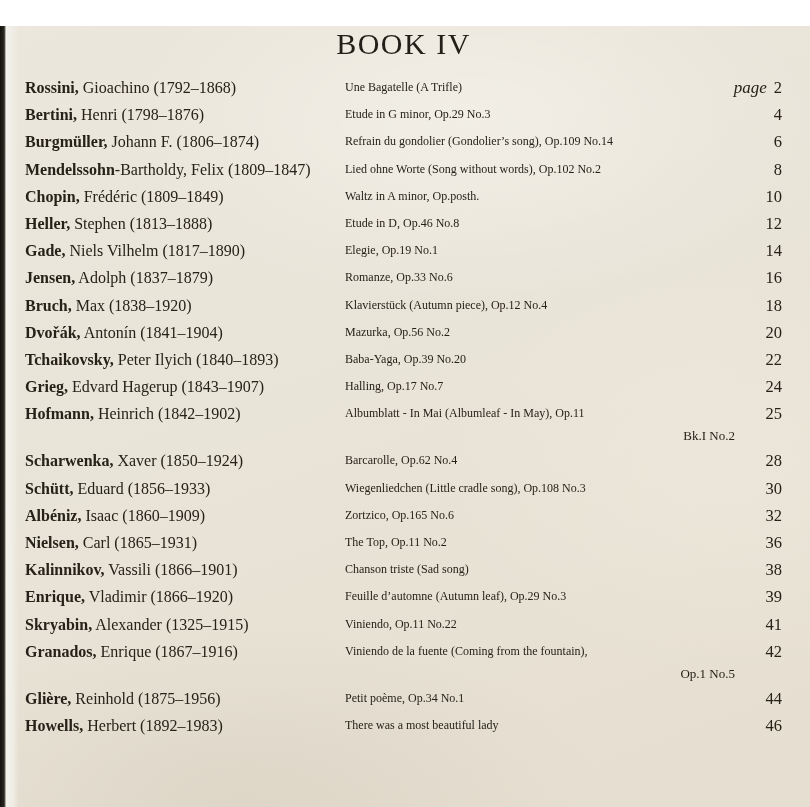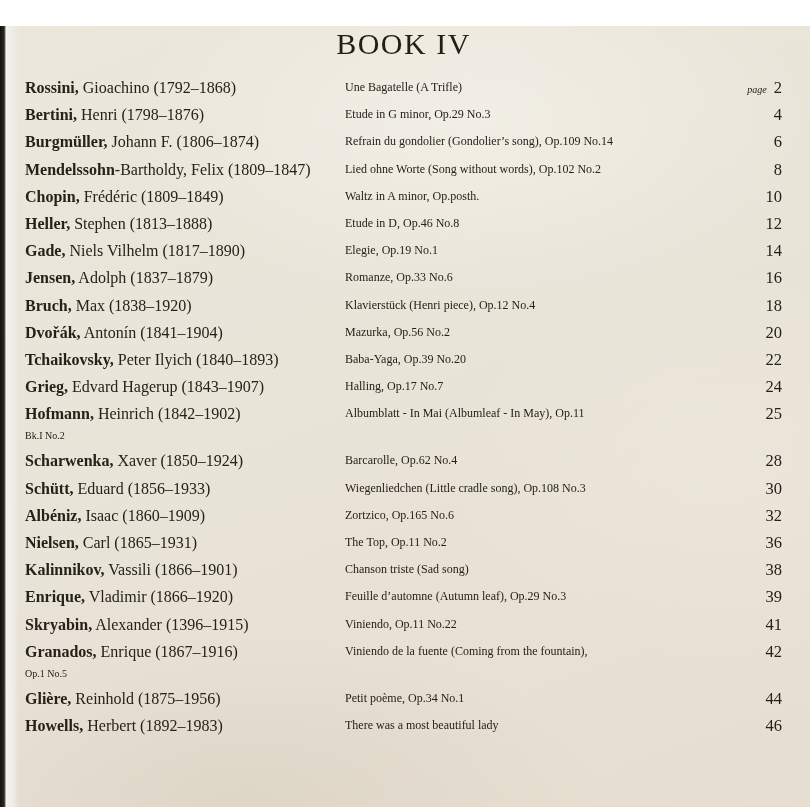--- a/index.html
+++ b/index.html
@@ -57,30 +57,30 @@
     flex: 1 1 auto;
     font-size: 12px;
     overflow: visible;
   }
   .pagenum {
     flex: 0 0 62px;
     text-align: right;
     font-size: 16.5px;
   }
   .page-word {
-    font-size: 10px;
+    font-size: 17px;
     margin-right: 7px;
   }
   .page-word:empty { margin-right: 0; }
   .cont-row {
     height: 20px;
     line-height: 18px;
-    text-align: left;
+    text-align: right;
     padding-right: 47px;
-    font-size: 10px;
+    font-size: 13px;
     white-space: nowrap;
   }
 </style>
 </head>
 <body>
 
 <div class="paper">
   <div class="edge-black"></div>
   <div class="edge-light"></div>
   <div class="content">
@@ -121,21 +121,21 @@
     <span class="work">Elegie, Op.19 No.1</span>
     <span class="pagenum"><i class="page-word"></i><span class="num">14</span></span>
   </div>
         <div class="row">
     <span class="composer"><b class="surname">Jensen,</b><span class="given"> Adolph (1837–1879)</span></span>
     <span class="work">Romanze, Op.33 No.6</span>
     <span class="pagenum"><i class="page-word"></i><span class="num">16</span></span>
   </div>
         <div class="row">
     <span class="composer"><b class="surname">Bruch,</b><span class="given"> Max (1838–1920)</span></span>
-    <span class="work">Klavierstück (Henri piece), Op.12 No.4</span>
+    <span class="work">Klavierstück (Autumn piece), Op.12 No.4</span>
     <span class="pagenum"><i class="page-word"></i><span class="num">18</span></span>
   </div>
         <div class="row">
     <span class="composer"><b class="surname">Dvořák,</b><span class="given"> Antonín (1841–1904)</span></span>
     <span class="work">Mazurka, Op.56 No.2</span>
     <span class="pagenum"><i class="page-word"></i><span class="num">20</span></span>
   </div>
         <div class="row">
     <span class="composer"><b class="surname">Tchaikovsky,</b><span class="given"> Peter Ilyich (1840–1893)</span></span>
     <span class="work">Baba-Yaga, Op.39 No.20</span>
@@ -178,21 +178,21 @@
     <span class="composer"><b class="surname">Kalinnikov,</b><span class="given"> Vassili (1866–1901)</span></span>
     <span class="work">Chanson triste (Sad song)</span>
     <span class="pagenum"><i class="page-word"></i><span class="num">38</span></span>
   </div>
         <div class="row">
     <span class="composer"><b class="surname">Enrique,</b><span class="given"> Vladimir (1866–1920)</span></span>
     <span class="work">Feuille d’automne (Autumn leaf), Op.29 No.3</span>
     <span class="pagenum"><i class="page-word"></i><span class="num">39</span></span>
   </div>
         <div class="row">
-    <span class="composer"><b class="surname">Skryabin,</b><span class="given"> Alexander (1396–1915)</span></span>
+    <span class="composer"><b class="surname">Skryabin,</b><span class="given"> Alexander (1325–1915)</span></span>
     <span class="work">Viniendo, Op.11 No.22</span>
     <span class="pagenum"><i class="page-word"></i><span class="num">41</span></span>
   </div>
         <div class="row">
     <span class="composer"><b class="surname">Granados,</b><span class="given"> Enrique (1867–1916)</span></span>
     <span class="work">Viniendo de la fuente (Coming from the fountain),</span>
     <span class="pagenum"><i class="page-word"></i><span class="num">42</span></span>
   </div>
         <div class="cont-row">
     <span>Op.1 No.5</span>

